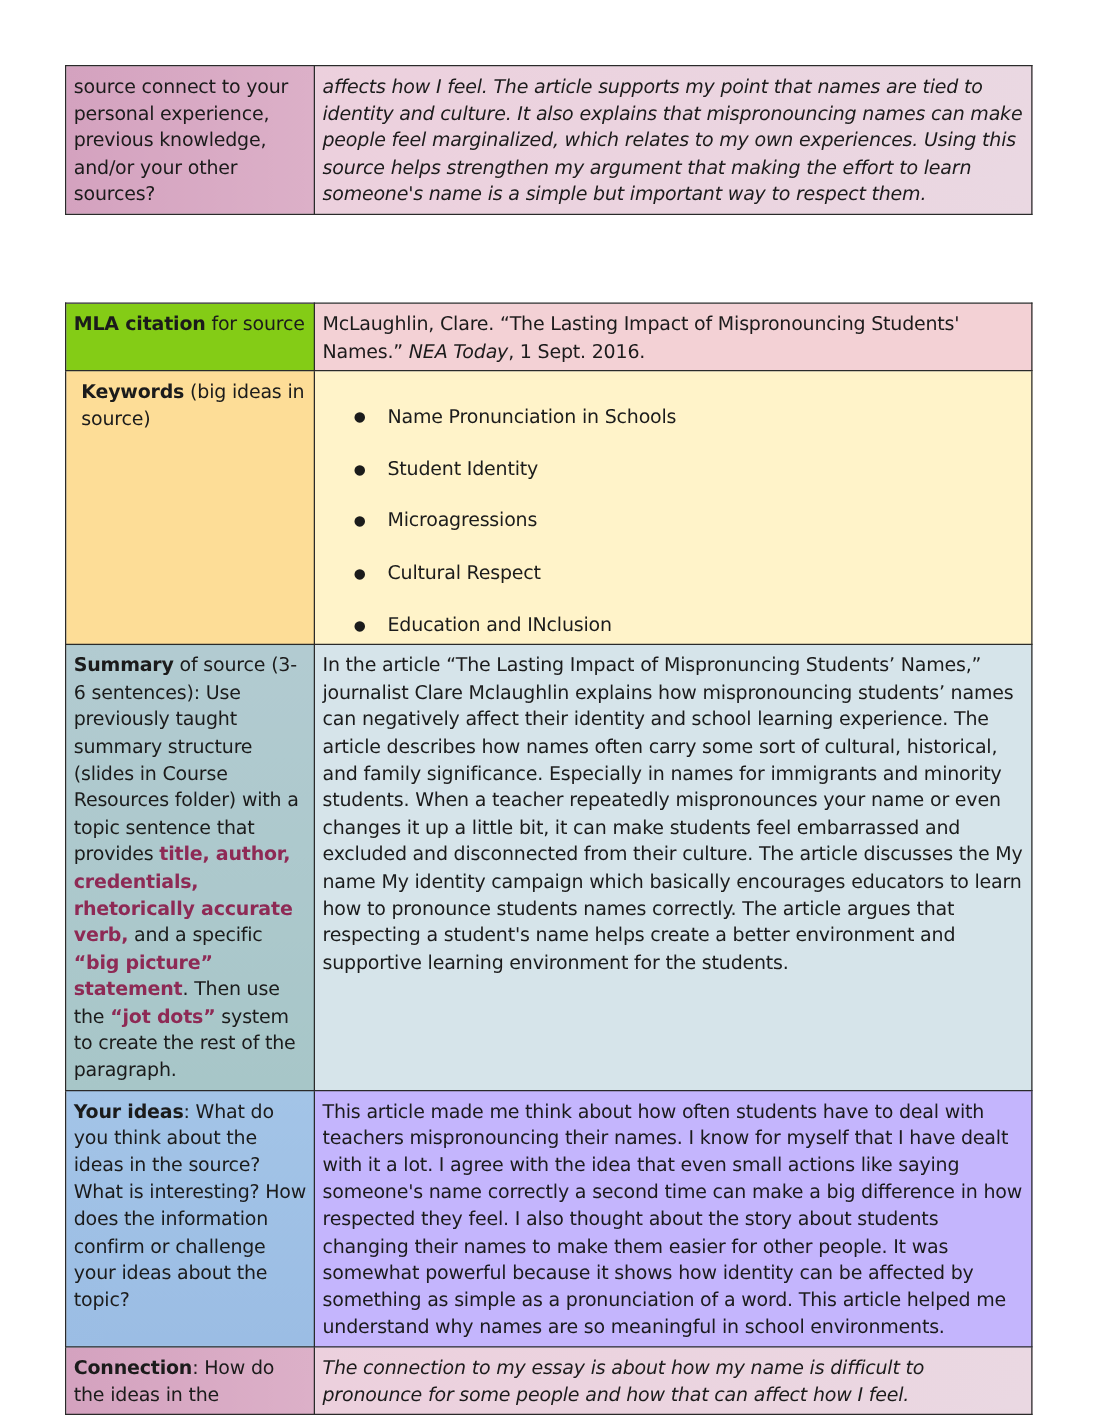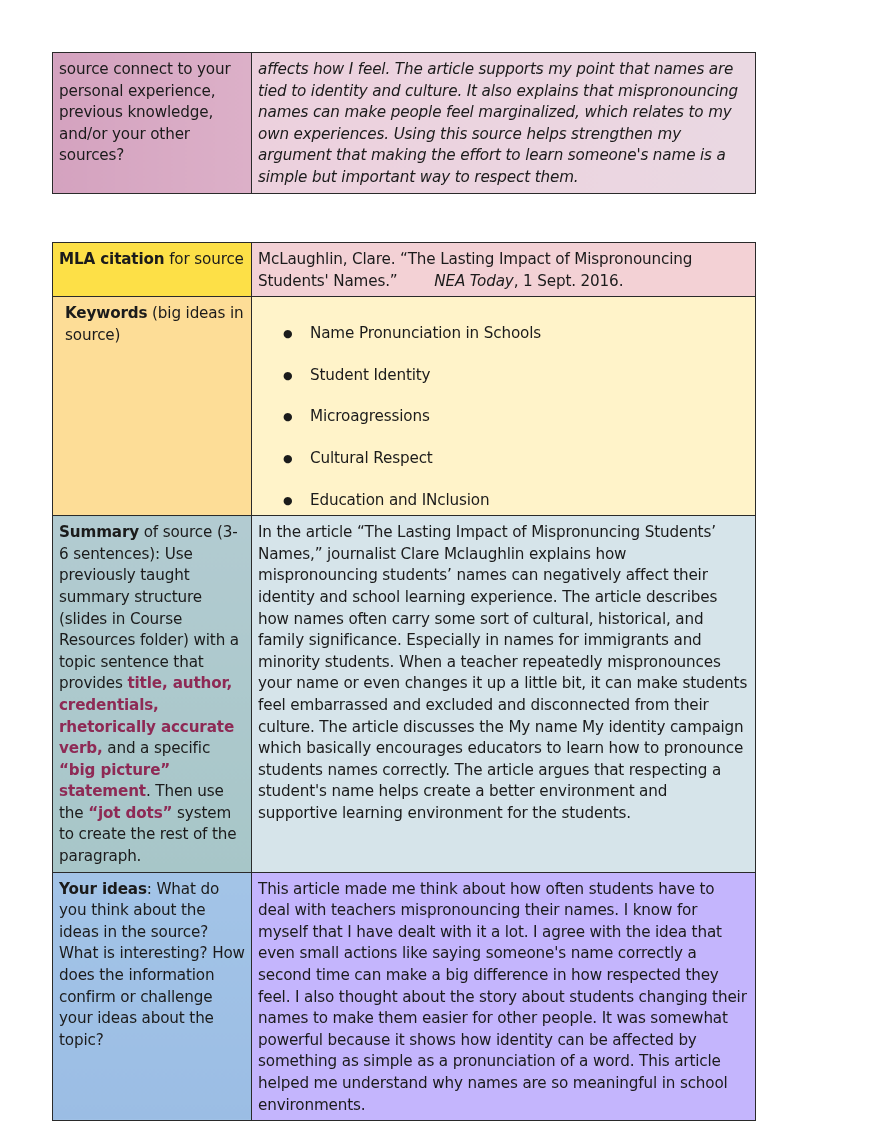--- a/index.html
+++ b/index.html
@@ -1,39 +1,39 @@
 <!DOCTYPE html>
 <html><head>
 <meta charset="utf-8">
 <style>
   html, body { margin:0; padding:0; }
   body { width:880px; height:1139px; background:#ffffff; position:relative; overflow:hidden;
          font-family:"DejaVu Sans", sans-serif; color:#1b1b1b; }
-  table { position:absolute; left:52px; width:704px; border-collapse:collapse; table-layout:fixed; }
+  table { position:absolute; left:52px; width:774px; border-collapse:collapse; table-layout:fixed; }
   td { border:1.5px solid #2a2a2a; vertical-align:top; padding:6px 6px 4px 6px;
        font-size:15.2px; line-height:21.6px; letter-spacing:-0.15px; }
   td.lbl { width:186px; }
   b { font-weight:bold; }
   .accent { color:#8e2a55; font-weight:bold; }
   ul { margin:0; padding-left:52px; list-style:none; }
   ul li { position:relative;margin-top:20px; }
   ul li:before { content:"\25CF"; position:absolute; left:-27px; font-size:11px; }
   #t1 { top:52px; }
   #t2 { top:242px; }
   .r-conn-l { background:linear-gradient(90deg,#d4a2bf,#dcb0c8); }
   .r-conn-r { background:linear-gradient(90deg,#ecd0dd,#ead8e2);font-style:italic; }
-  .r-mla-l  { background:#fde047; }
+  .r-mla-l  { background:#84cc16; }
   .r-mla-r  { background:#f3d1d5; }
   .r-key-l  { background:#fddd97;padding-left:12px; }
   .r-key-r  { background:#fff3c9; }
   .r-sum-l  { background:linear-gradient(180deg,#b2cbd1,#a7c6c8);margin-left:28px; }
   .r-sum-r  { background:#d6e4ea; }
   .r-idea-l { background:linear-gradient(180deg,#a3c4e7,#9bbde4); }
   .r-idea-r { background:#c4b5fd; }
-  i { font-style:italic;margin-left:32px; }
+  i { font-style:italic; }
 </style>
 </head>
 <body>
 
 <table id="t1">
   <tbody>
       <tr>
     <td class="lbl r-conn-l">
       <span>source connect to your personal experience, previous knowledge, and/or your other sources?</span>
     </td>
@@ -63,14 +63,18 @@
     </td>
   </tr>
   <tr>
     <td class="lbl r-sum-l"><b>Summary</b><span> of source (3-6 sentences): Use previously taught summary structure (slides in Course Resources folder) with a topic sentence that provides </span><span class="accent">title, author, credentials, rhetorically accurate verb,</span><span> and a specific </span><span class="accent">“big picture” statement</span><span>. Then use the </span><span class="accent">“jot dots”</span><span> system to create the rest of the paragraph.</span></td>
     <td class="r-sum-r"><span>In the article “The Lasting Impact of Mispronuncing Students’ Names,” journalist Clare Mclaughlin explains how mispronouncing students’ names can negatively affect their identity and school learning experience. The article describes how names often carry some sort of cultural, historical, and family significance. Especially in names for immigrants and minority students. When a teacher repeatedly mispronounces your name or even changes it up a little bit, it can make students feel embarrassed and excluded and disconnected from their culture. The article discusses the My name My identity campaign which basically encourages educators to learn how to pronounce students names correctly. The article argues that respecting a student's name helps create a better environment and supportive learning environment for the students.</span></td>
   </tr>
   <tr>
     <td class="lbl r-idea-l"><b>Your ideas</b><span>: What do you think about the ideas in the source? What is interesting? How does the information confirm or challenge your ideas about the topic?</span></td>
     <td class="r-idea-r"><span>This article made me think about how often students have to deal with teachers mispronouncing their names. I know for myself that I have dealt with it a lot. I agree with the idea that even small actions like saying someone's name correctly a second time can make a big difference in how respected they feel. I also thought about the story about students changing their names to make them easier for other people. It was somewhat powerful because it shows how identity can be affected by something as simple as a pronunciation of a word. This article helped me understand why names are so meaningful in school environments.</span></td>
   </tr>
+  <tr>
+    <td class="lbl r-conn-l"><b>Connection</b><span>: How do the ideas in the</span></td>
+    <td class="r-conn-r"><span>The connection to my essay is about how my name is difficult to pronounce for some people and how that can affect how I feel.</span></td>
+  </tr>
 </tbody>
   </table>
 
 </body></html>

